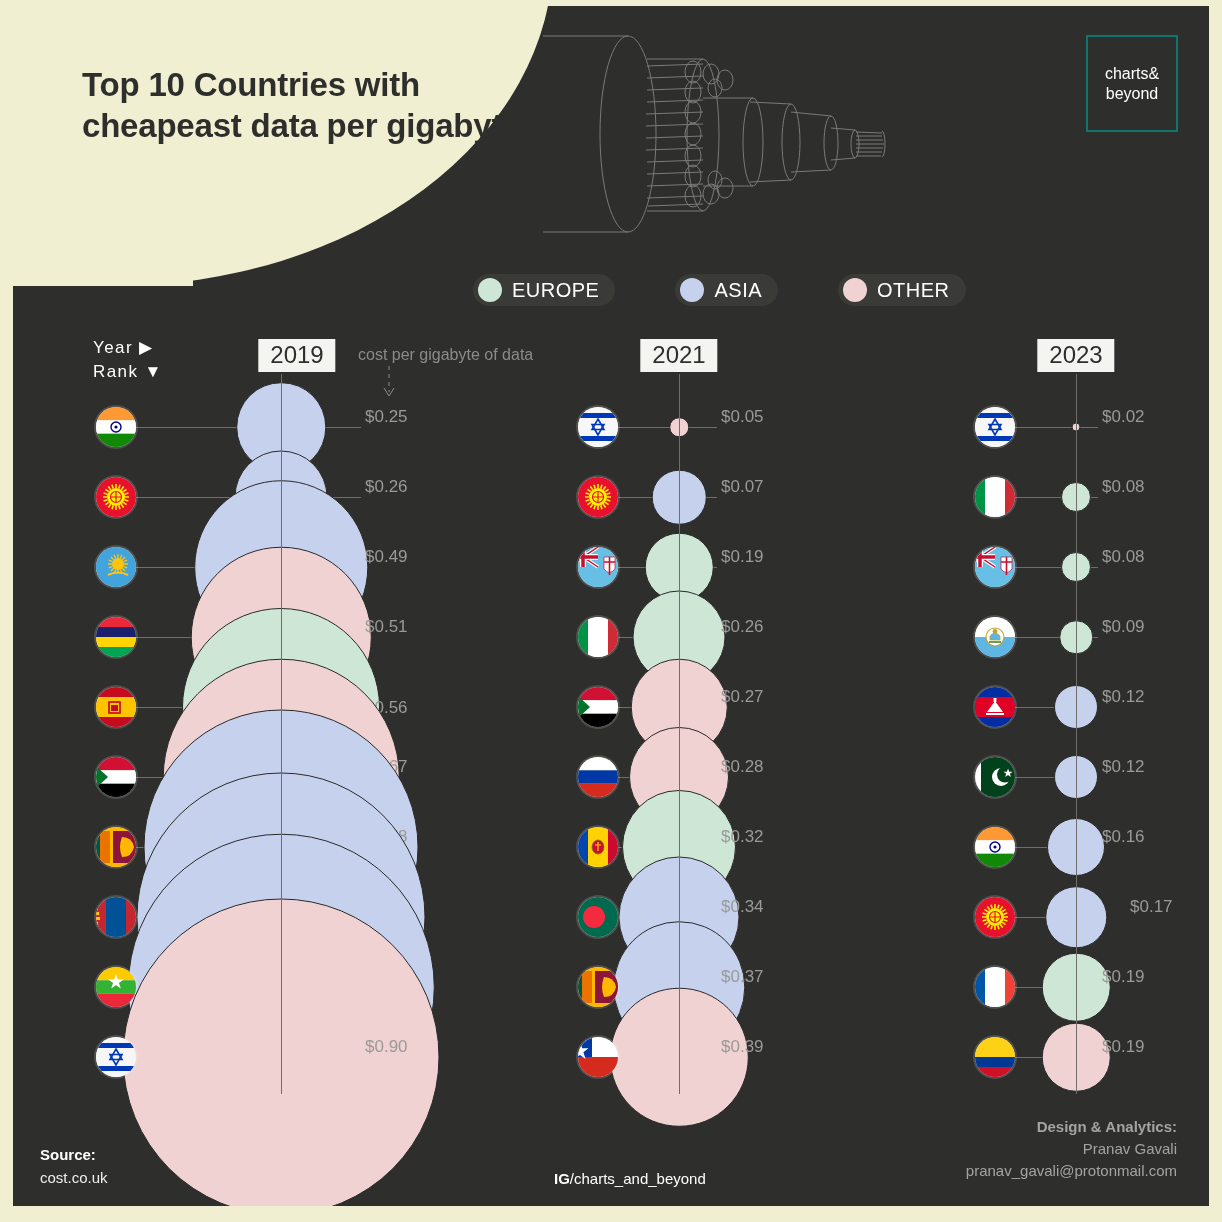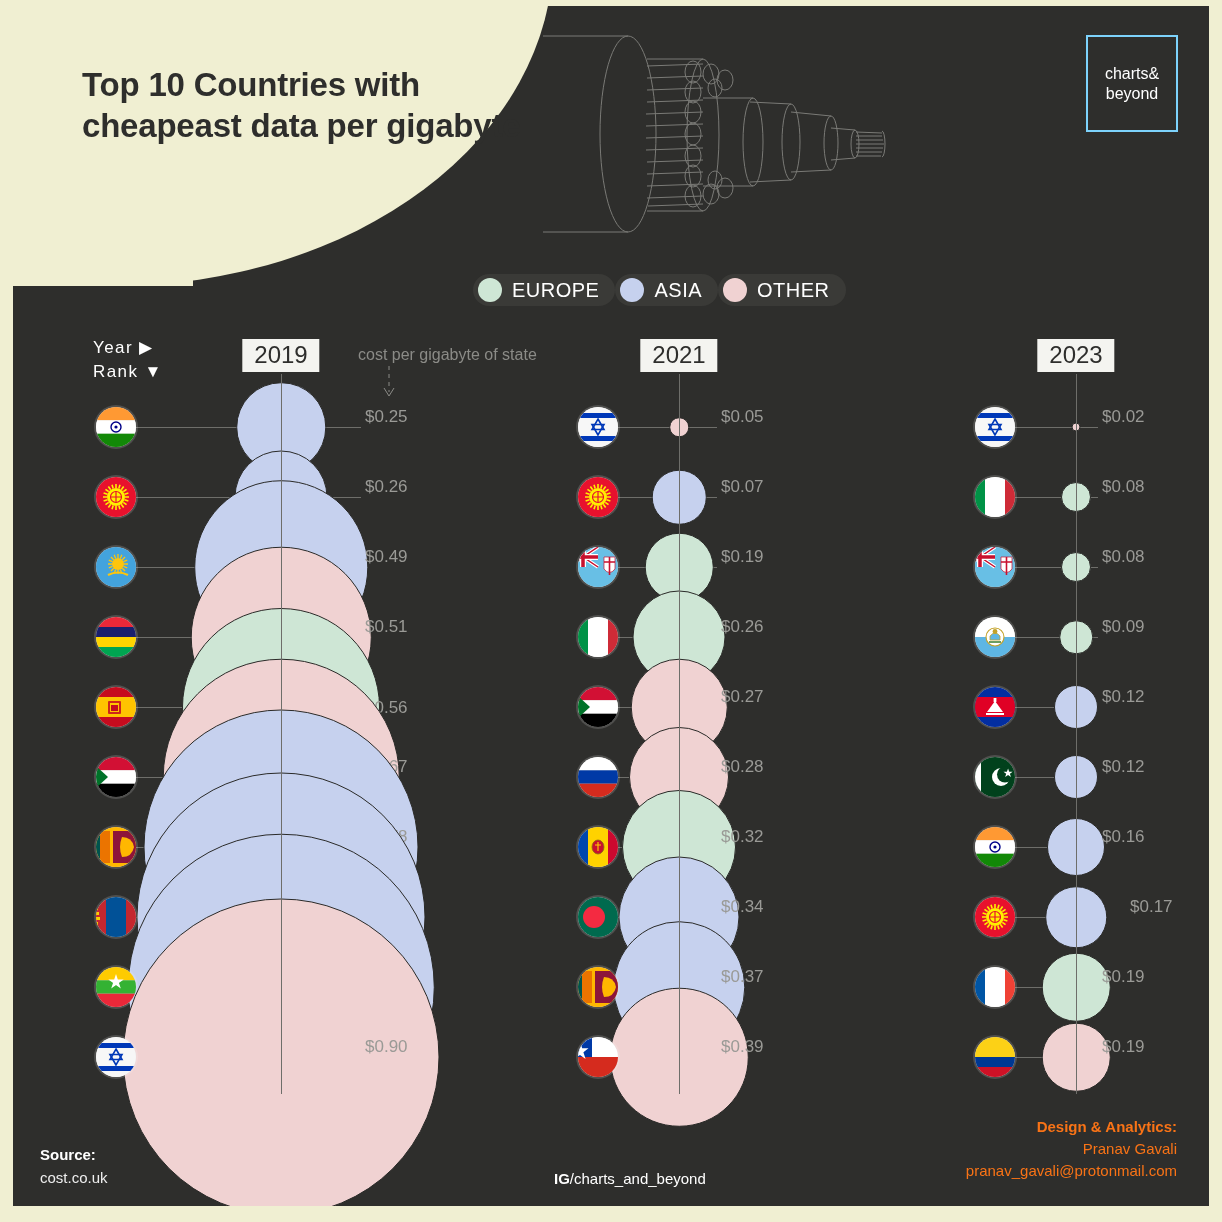--- a/index.html
+++ b/index.html
@@ -35,30 +35,30 @@
   }
   .headline{
     position:absolute;left:69px;top:58px;width:460px;
     font-size:33px;line-height:41px;font-weight:bold;color:#2e2e2c;
     letter-spacing:-.2px;
   }
 
   
   .logo-box{
     position:absolute;left:1073px;top:29px;width:88px;height:93px;
-    border:2px solid #7dd3fc;
+    border:2px solid #0f766e;
     display:flex;align-items:center;justify-content:center;
   }
   .logo-txt{color:#fff;font-size:16px;line-height:20px;text-align:center;}
 
   
   .cable{position:absolute;left:530px;top:6px;width:400px;height:250px;opacity:.62;}
 
   
-  .legend{position:absolute;left:460px;top:268px;height:32px;display:flex;align-items:center;}
+  .legend{position:absolute;left:460px;top:268px;height:32px;display:flex;gap:60px;align-items:center;}
   .legend-item{
     display:flex;align-items:center;gap:10px;
     background:#3a3a37;border-radius:16px;padding:3px 16px 3px 5px;height:26px;
   }
   .legend-dot{width:24px;height:24px;border-radius:50%;flex:0 0 auto;}
   .legend-label{color:#fff;font-size:20px;letter-spacing:.5px;}
 
   
   .axis-note{position:absolute;left:80px;top:330px;color:#fff;font-size:17px;line-height:24px;letter-spacing:1.4px;}
 
@@ -92,21 +92,21 @@
   .price{
     position:absolute;transform:translateY(-50%);
     color:#9a9a96;font-size:17px;
   }
 
   
   .src-l{position:absolute;left:27px;top:1140px;color:#fff;font-size:15px;font-weight:bold;}
   .src-v{position:absolute;left:27px;top:1163px;color:#eee;font-size:15px;}
   .ig{position:absolute;left:541px;top:1164px;color:#fff;font-size:15px;}
   .ig b{font-weight:bold;text-align:right;}
-  .credit{position:absolute;right:32px;top:1110px;text-align:right;color:#f97316;font-size:15px;line-height:22px;}
+  .credit{position:absolute;right:32px;top:1110px;text-align:right;color:#a3a3a3;font-size:15px;line-height:22px;}
   .credit .hd{font-weight:bold;}
 </style>
 </head>
 <body>
 
 <div id="root">
   <div class="stage">
 
     <svg class="cable" viewBox="0 0 400 250">
       <g fill="none" stroke="#a9a9a4" stroke-width="1">
@@ -185,21 +185,21 @@
       <div class="legend-item">
         <span class="legend-dot" style="background:#f0d2d2"></span>
         <span class="legend-label">OTHER</span>
       </div>
     </div>
 
     <div class="axis-note">
       <div>Year ▶</div>
       <div>Rank ▼</div>
     </div>
-    <div class="cpg">cost per gigabyte of state</div>
+    <div class="cpg">cost per gigabyte of data</div>
     <svg class="cpg-arrow" viewBox="0 0 16 32">
       <path d="M8 0 L8 26" stroke="#8b8b87" stroke-width="1" stroke-dasharray="4 4" fill="none"></path>
       <path d="M3 22 L8 30 L13 22" stroke="#8b8b87" stroke-width="1" fill="none"></path>
     </svg>
 
     <div class="rows" id="chart-body">
         <div class="hline" style="left: 119px; top: 421px; width: 229px;"></div>
         <div class="bubble" title="India $0.25" style="left: 268px; top: 421px; width: 87.5px; height: 87.5px; background: rgb(198, 209, 238);"></div>
         <div class="flag" title="India" style="left: 103px; top: 421px;"><svg viewBox="0 0 60 40" preserveAspectRatio="xMidYMid slice" width="40" height="40">
             <rect width="60" height="13.3" fill="#f93"></rect>
@@ -601,20 +601,20 @@
       </div>
 
     <div class="src-l">Source:</div>
     <div class="src-v">cost.co.uk</div>
     <div class="ig"><b>IG</b><span>/charts_and_beyond</span></div>
     <div class="credit">
       <div class="hd">Design &amp; Analytics:</div>
       <div>Pranav Gavali</div>
       <div>pranav_gavali@protonmail.com</div>
     </div>
-  <div class="year-pill" style="left: 268px; text-align: right;">2019</div>
+  <div class="year-pill" style="left: 284px; text-align: right;">2019</div>
       <div class="spine" style="left: 268px;"></div>
       <div class="year-pill" style="left: 666px;">2021</div>
       <div class="spine" style="left: 666px;"></div>
       <div class="year-pill" style="left: 1063px;">2023</div>
       <div class="spine" style="left: 1063px;"></div>
     </div>
 </div>
 
 </body></html>

